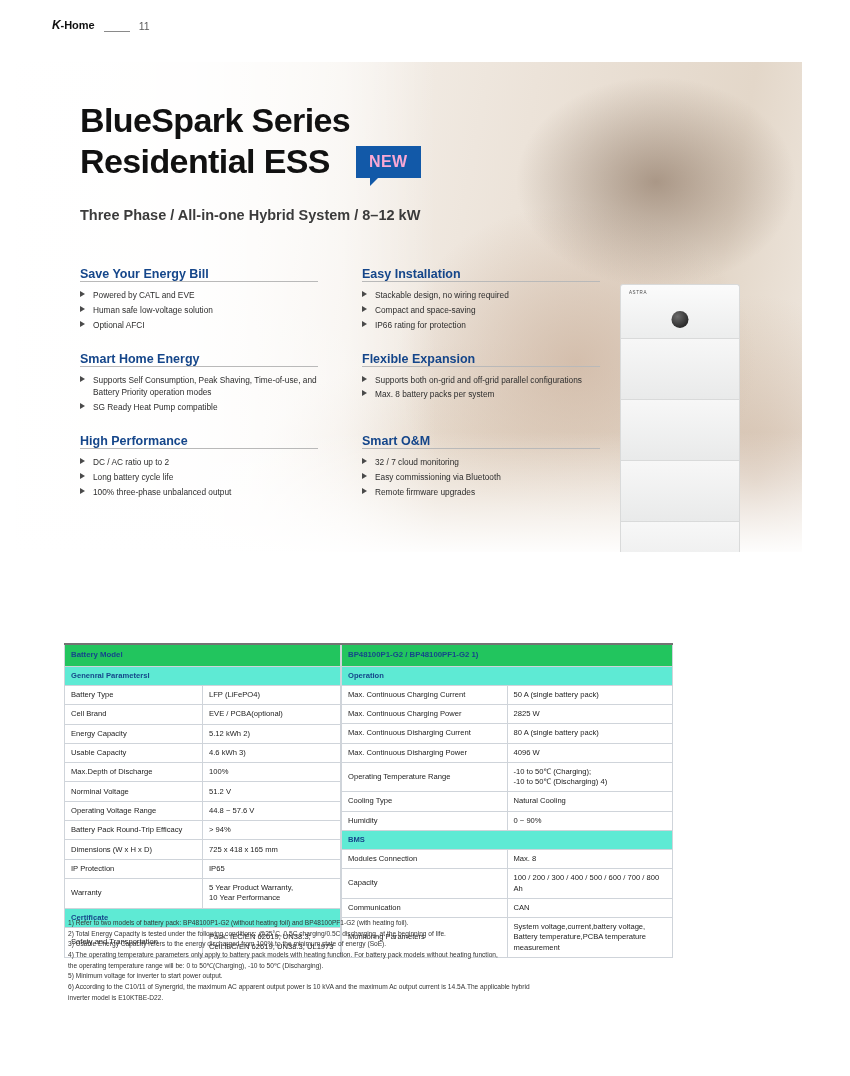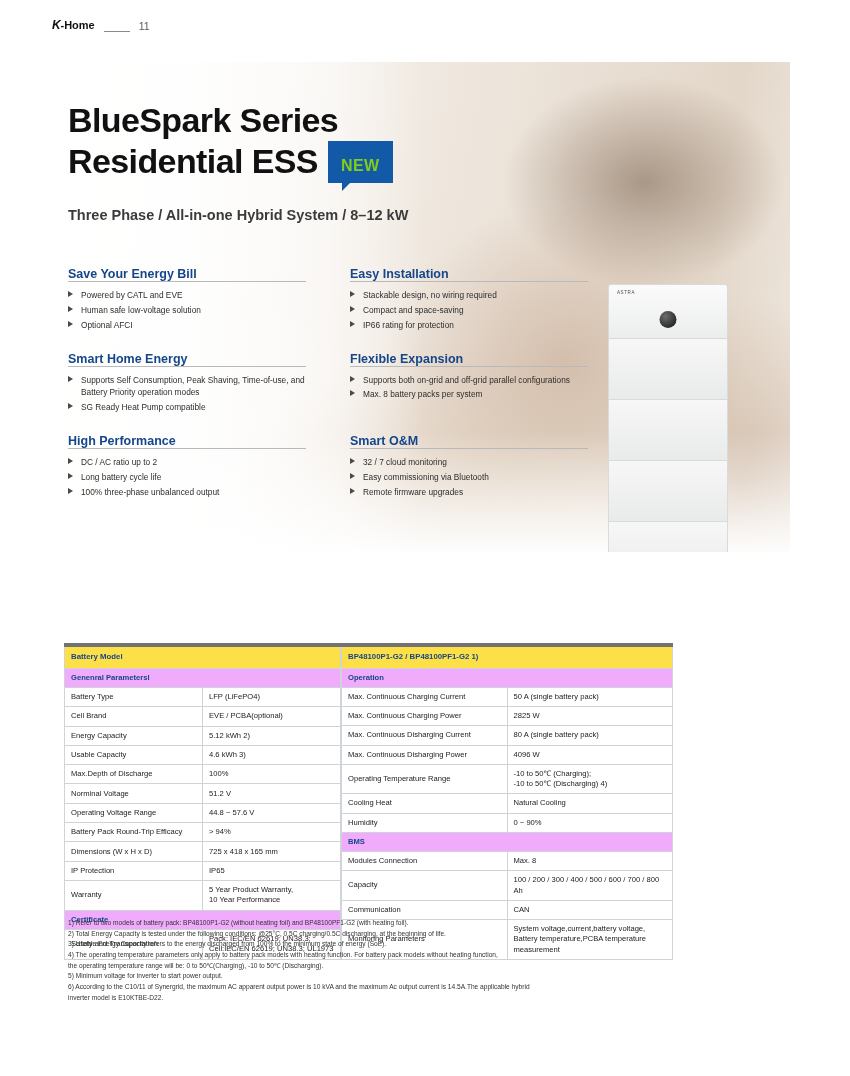--- a/index.html
+++ b/index.html
@@ -19,21 +19,21 @@
     display: flex; align-items: flex-end; gap: 9px;
     font-size: 11px;
   }
   .brand-k { font-style: italic; font-weight: bold; font-size: 12px; color:#111; letter-spacing:-0.2px;}
   .brand-home { font-weight: bold; font-size: 11px; color:#111; }
   .header-rule { width: 26px; height: 1px; background: #8a8a8a; display:inline-block; }
   .page-num { color:#5a5a5a; font-size: 10.5px; }
 
   
   .hero {
-    position: absolute; top: 62px; left: 4px;
+    position: absolute; top: 62px; left: 16px;
     width: 786px; height: 490px;
     overflow: hidden;
     background: linear-gradient(120deg, #ffffff 0%, #f6f3ef 26%, #efe8e0 48%, #e7ded4 70%, #f3eee8 100%);
   }
   .hero-photo {
     position:absolute; inset:0;
     background:
       radial-gradient(ellipse 200px 150px at 640px 120px, rgba(120,95,75,0.55), rgba(120,95,75,0) 70%),
       radial-gradient(ellipse 250px 220px at 560px 300px, rgba(205,180,160,0.75), rgba(205,180,160,0) 72%),
       radial-gradient(ellipse 320px 200px at 470px 430px, rgba(222,205,186,0.8), rgba(222,205,186,0) 75%),
@@ -51,23 +51,24 @@
   }
 
   .hero-content { position:absolute; left:64px; top:38px; width:560px; }
   h1.hero-title {
     margin:0; font-size: 34px; line-height: 1.22; font-weight: bold;
     letter-spacing: -0.6px; color:#111; font-family:"Liberation Sans", sans-serif;
   }
   .title-row2 { display:flex; align-items:center; gap:10px; }
   .new-badge {
     position: relative;
-    background: #1259a8; color:#84cc16; font-weight:bold; font-size:16px;
-    padding: 15px 13px 7px; letter-spacing:0.5px;
+    background: #1259a8; color:#f9a8d4; font-weight:bold; font-size:16px;
+    padding: 6px 13px 7px; letter-spacing:0.5px;
     display:inline-block;
+    margin-left:16px;
   }
   .new-badge::after {
     content:""; position:absolute; left: 14px; bottom:-8px;
     border-left: 9px solid #1259a8; border-bottom: 9px solid transparent;
   }
   .hero-sub {
     margin-top: 24px; font-size: 14.5px; font-weight: bold; color:#3b3b3b;
   }
 
   
@@ -121,25 +122,25 @@
     border-collapse: collapse; table-layout: fixed;
     font-size: 7.6px; color:#222;
   }
   table.spec.left { width: 277px; }
   table.spec.right { width: 332px; }
   table.spec th, table.spec td {
     border: 1px solid #cfd4da; padding: 4px 6px; text-align:left; vertical-align: middle;
     line-height:1.35;
   }
   table.spec thead th {
-    background:#fde047; color:#15468a; font-weight:bold; font-size:7.8px;
-    border-top: 4px solid #737373; padding: 5px 6px;
+    background:#22c55e; color:#15468a; font-weight:bold; font-size:7.8px;
+    border-top: 2px solid #737373; padding: 5px 6px;
   }
   tr.section td {
-    background:#f0abfc; color:#15468a; font-weight:bold;
+    background:#5eead4; color:#15468a; font-weight:bold;
   }
   td.k { width: 50%; }
   table.spec.right td.k { width: 45%; }
 
   
   .footnotes {
     position:absolute; top: 918px; left: 68px; width: 700px;
     font-size: 6.6px; color:#333; line-height: 1.62;
   }
   .footnotes p { margin: 0; }
@@ -333,21 +334,21 @@
       <tr>
           <td class="k">Max. Continuous Disharging Power</td>
           <td>4096 W</td>
         </tr>
       <tr>
           <td class="k">Operating Temperature Range</td>
           <td style="white-space:pre-line">-10 to 50℃ (Charging);
 -10 to 50℃ (Discharging) 4)</td>
         </tr>
       <tr>
-          <td class="k">Cooling Heat</td>
+          <td class="k">Cooling Type</td>
           <td>Natural Cooling</td>
         </tr>
       <tr>
           <td class="k">Humidity</td>
           <td>0 ~ 90%</td>
         </tr>
       <tr class="section">
           <td colspan="2">BMS</td>
         </tr>
       <tr>

